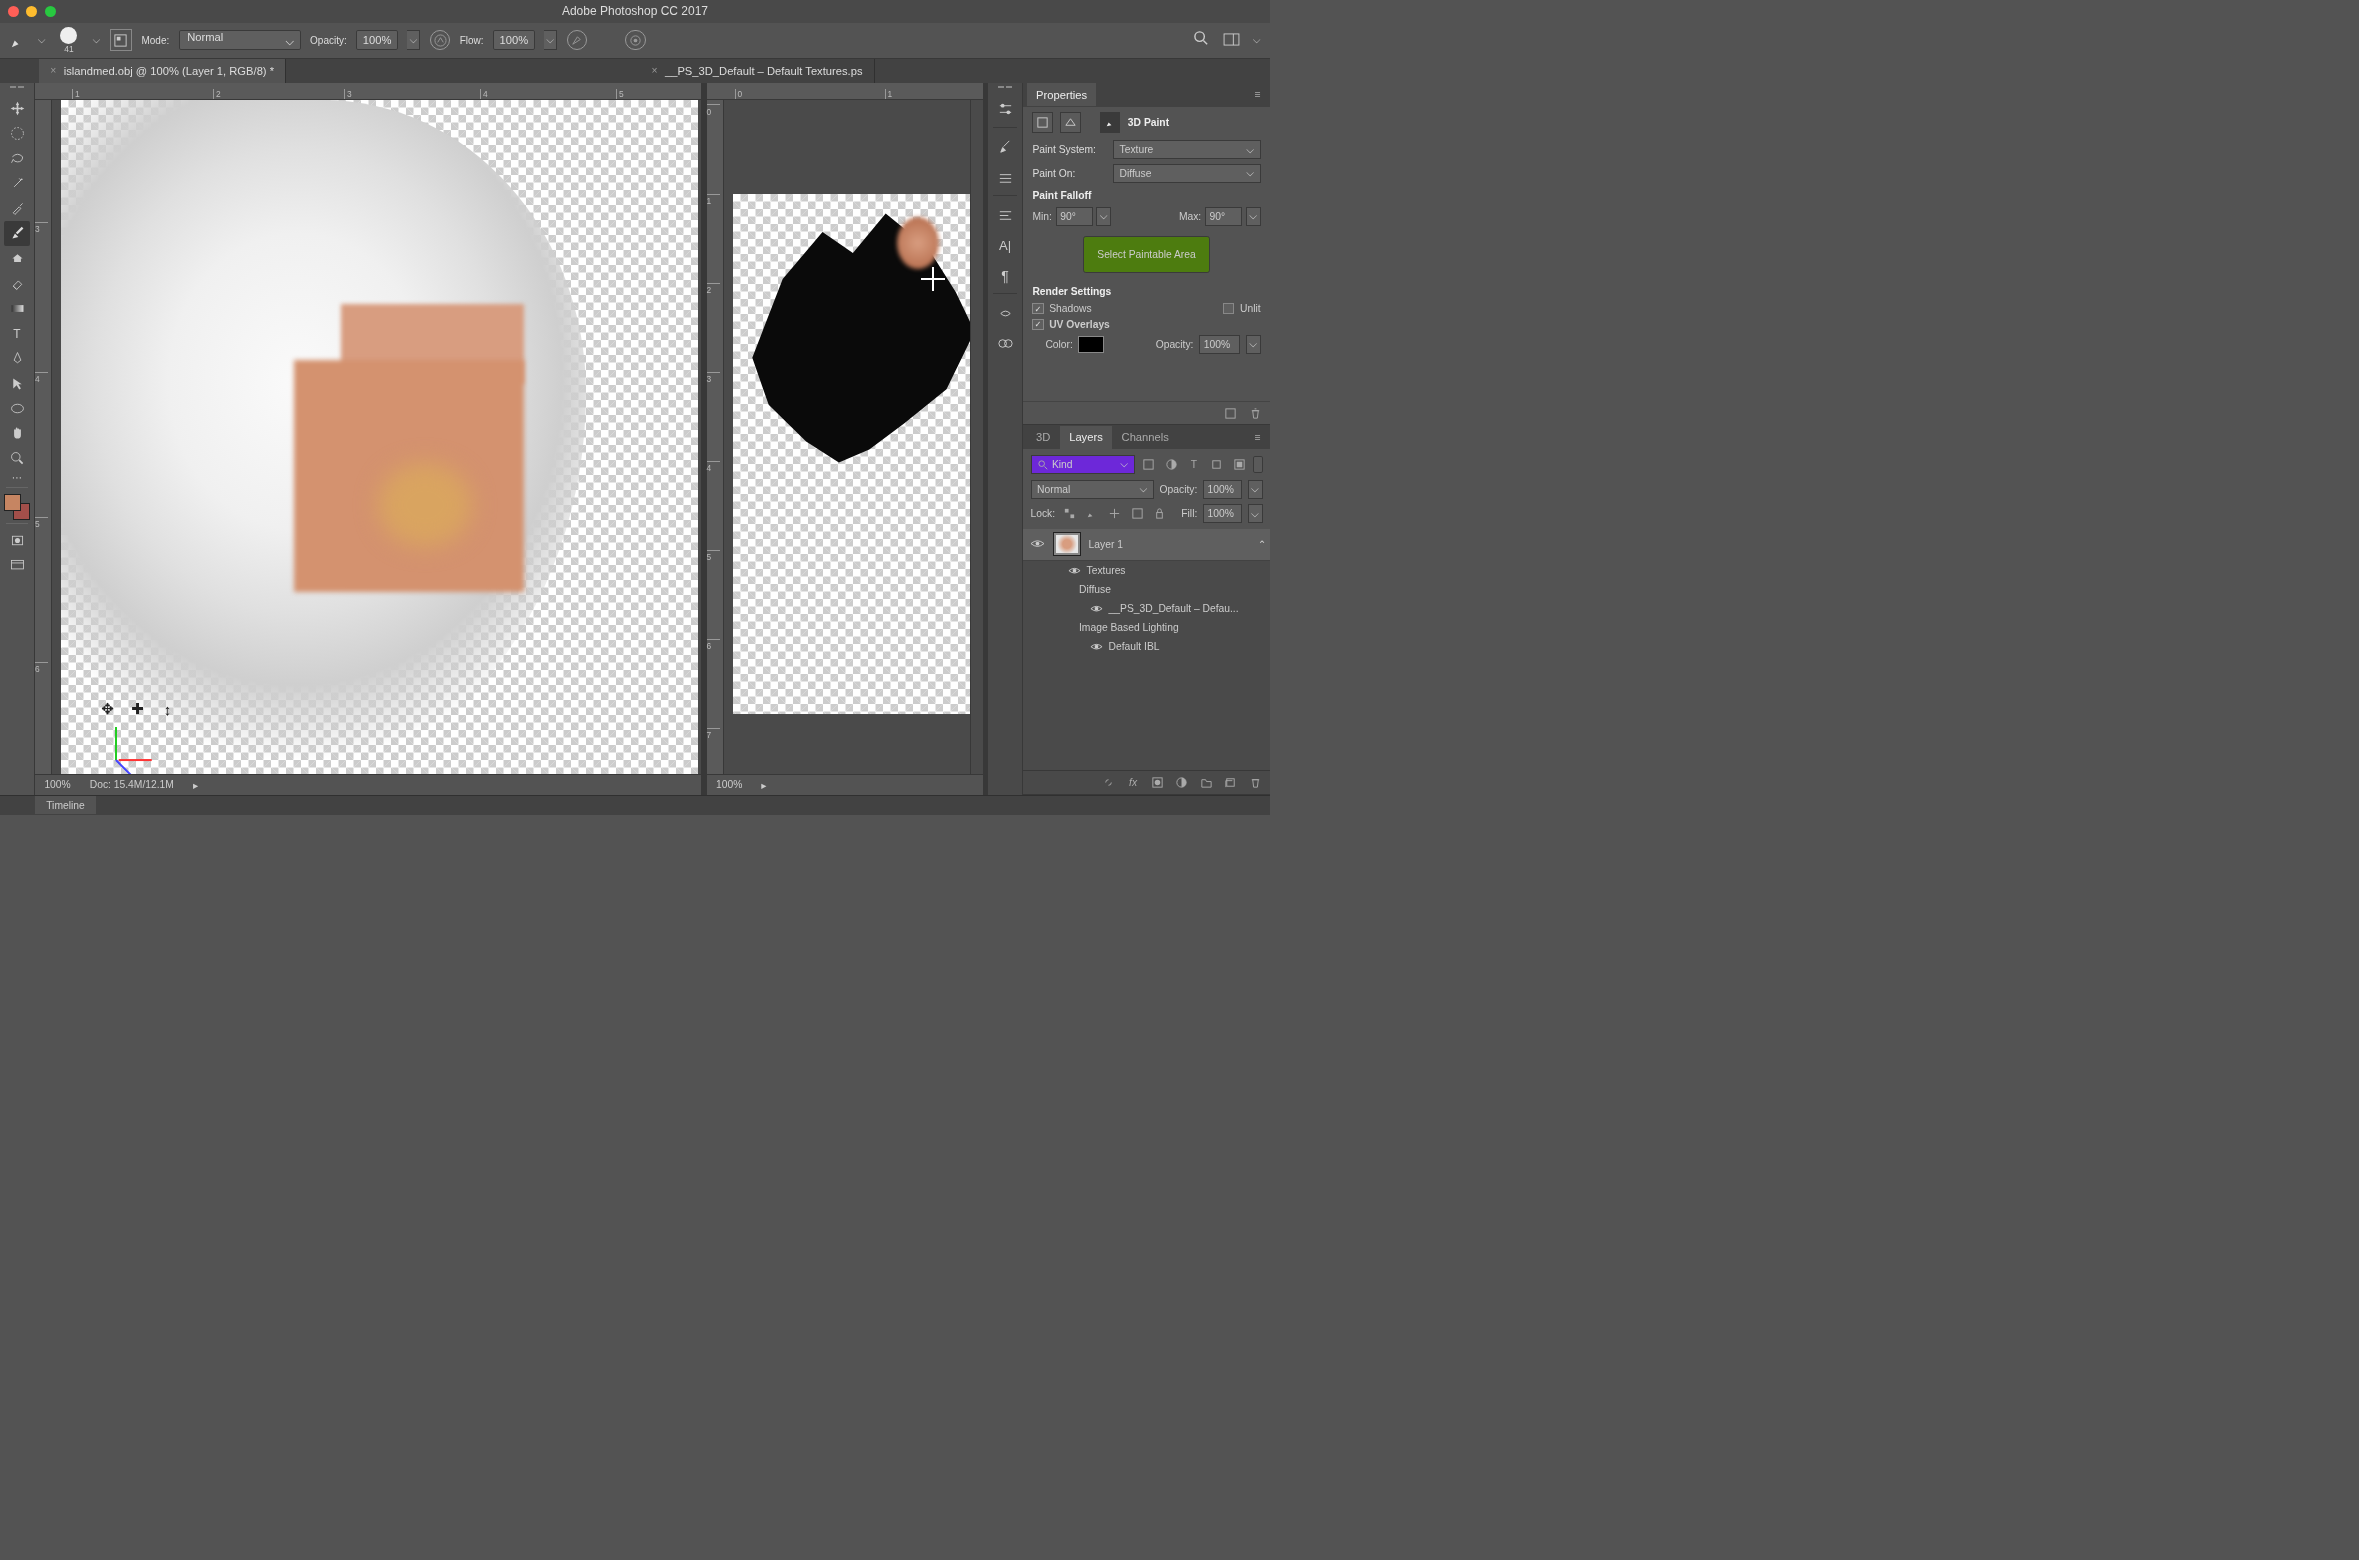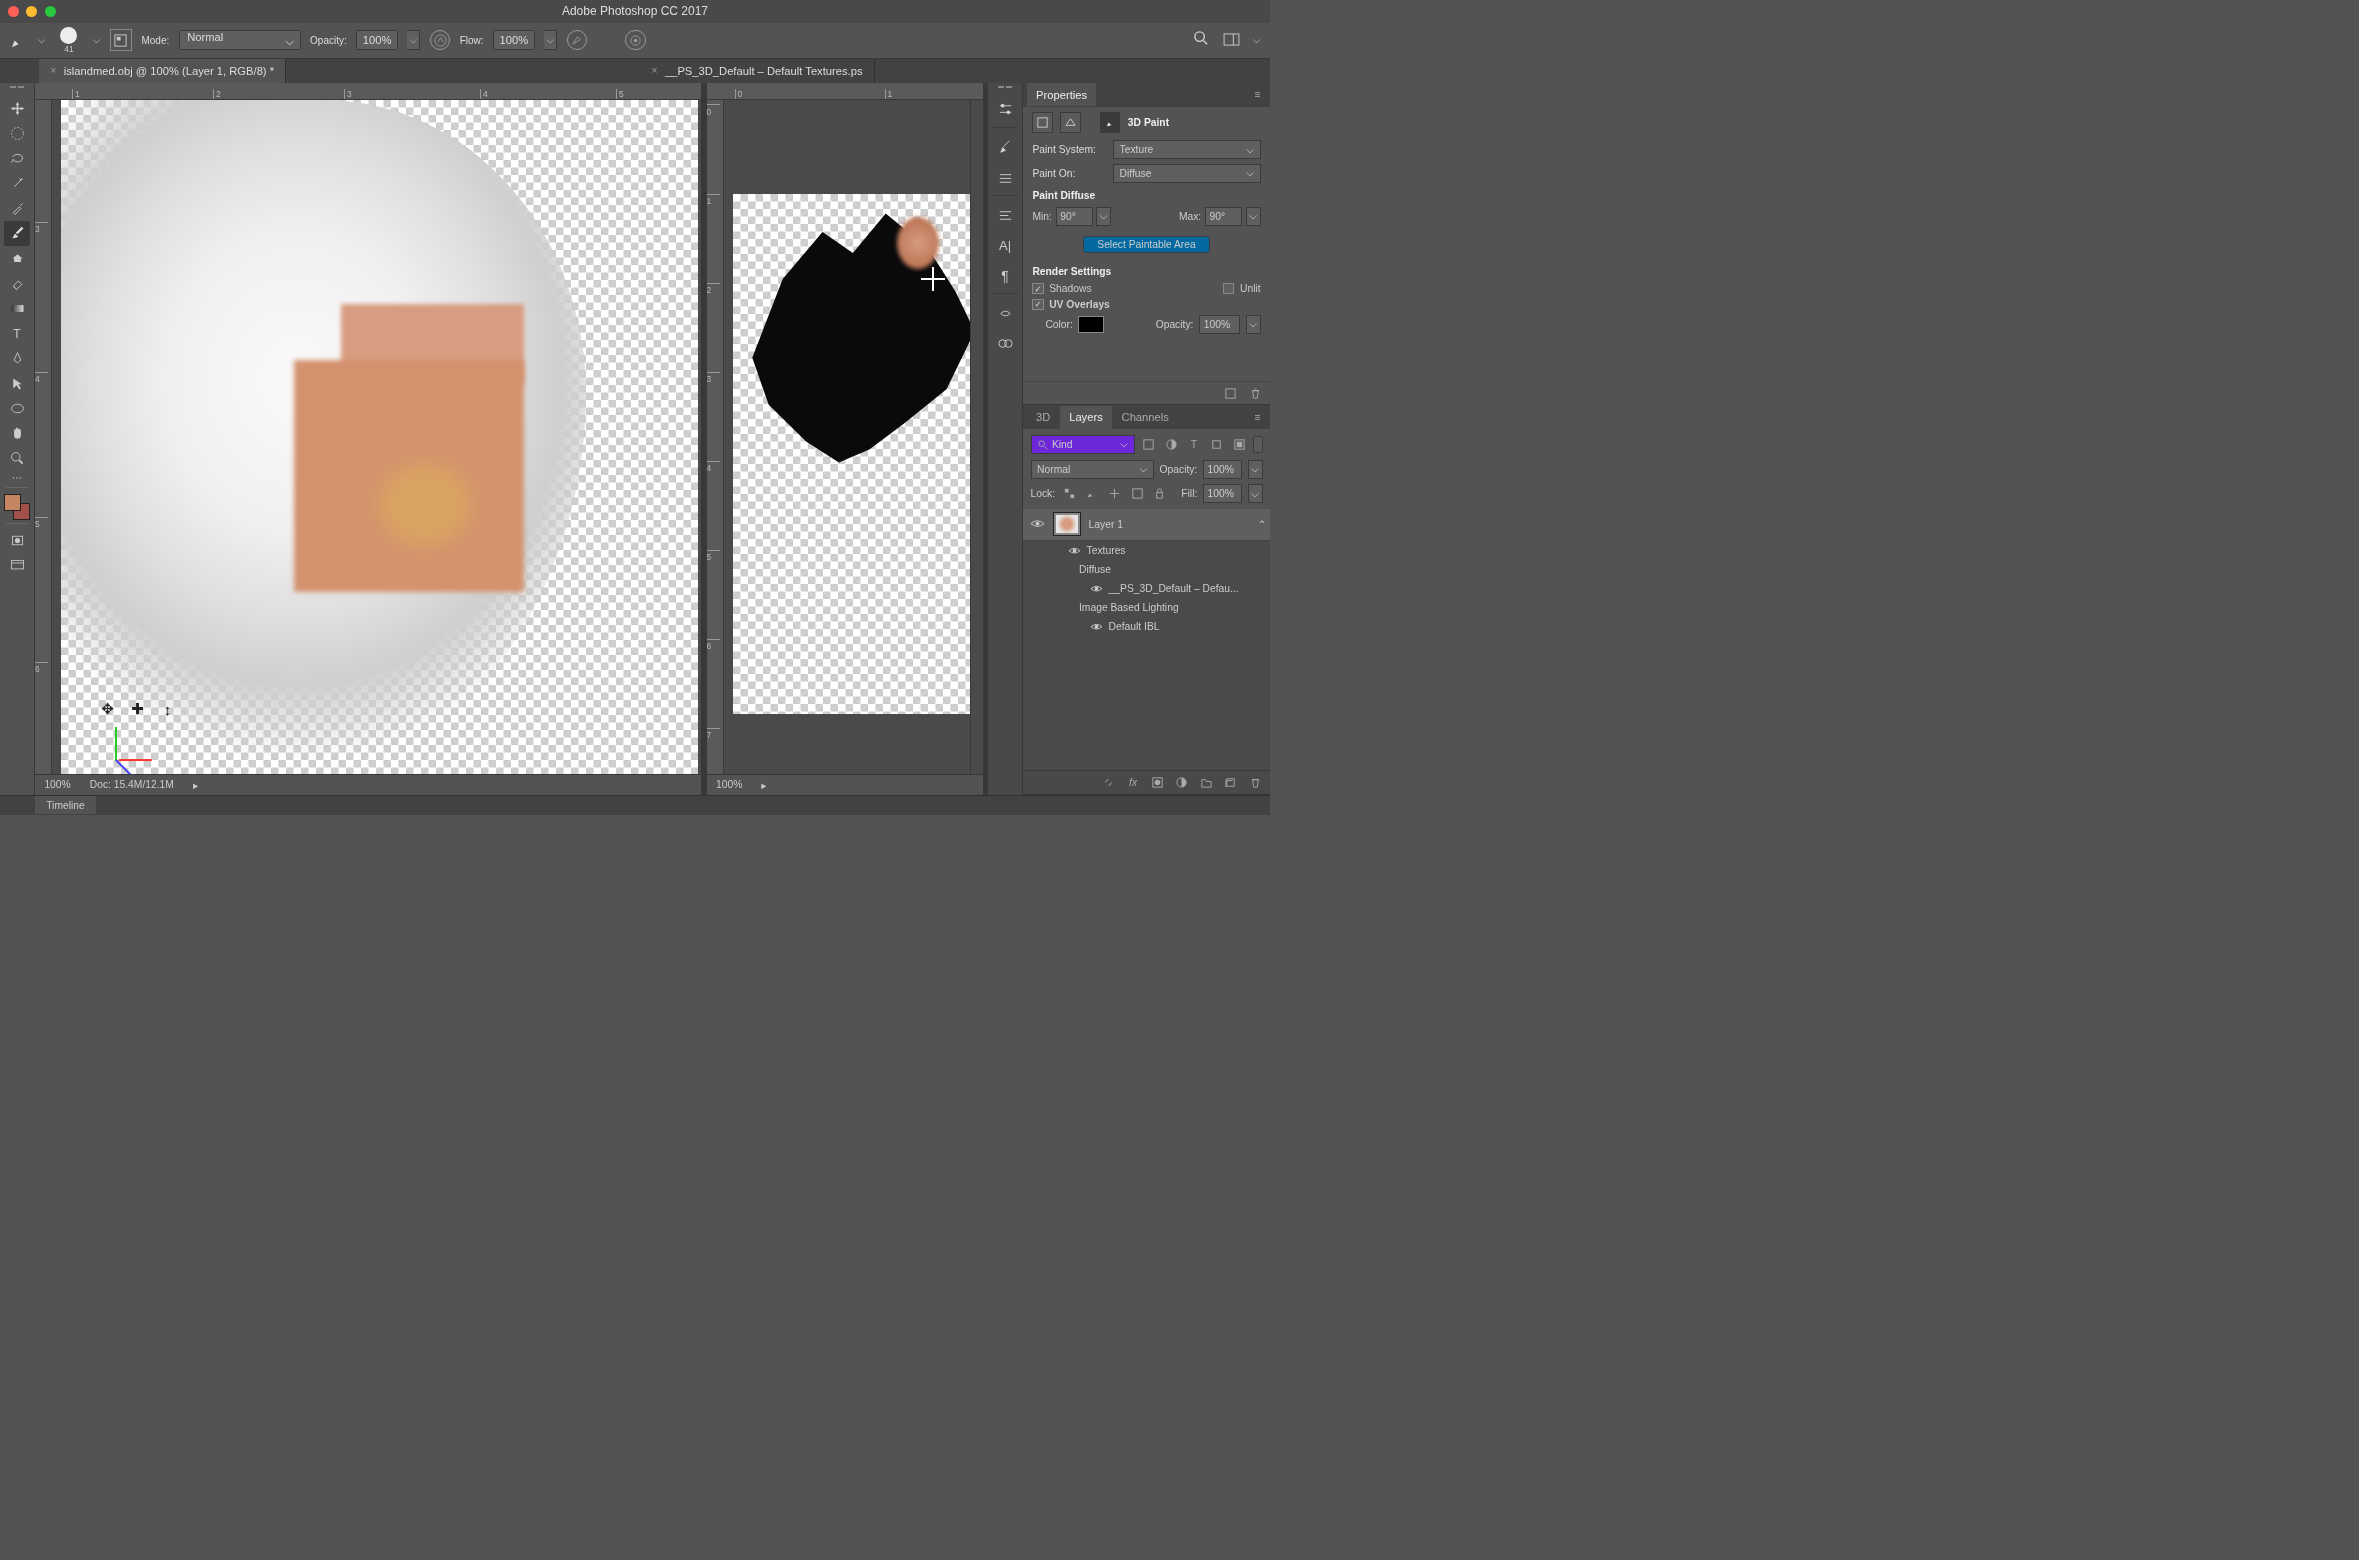--- a/index.html
+++ b/index.html
@@ -105,21 +105,21 @@
 .prop-mode-row{display:flex;gap:7.5px;align-items:center;margin-bottom:7.5px;}
 .mode-btn{width:20.6px;height:20.6px;display:flex;align-items:center;justify-content:center;border:0.9px solid #3a3a3a;background:#5a5a5a;}
 .mode-btn.active{background:#3a3a3a;}
 .prop-row{display:flex;align-items:center;gap:5.6px;margin:4.7px 0;}
 .prop-row label{flex:0 0 75px;color:#ddd;}
 .prop-sel{flex:1;background:#5f5f5f;border:0.9px solid #3a3a3a;height:19px;display:flex;align-items:center;padding:0 5.6px;justify-content:space-between;}
 .section-head{font-weight:bold;color:#eee;margin:7.5px 0 5.6px;}
 .minmax{display:flex;align-items:center;gap:3.7px;}
 .nbox{width:37px;height:19px;background:#5f5f5f;border:0.9px solid #3a3a3a;display:flex;align-items:center;padding:0 3.7px;}
 .chevbox{width:15px;height:19px;border:0.9px solid #3a3a3a;background:#5f5f5f;display:flex;align-items:center;justify-content:center;}
-.btn-wide{padding:2px 13px;background:#0369a1;border:0.9px solid #3a3a3a;border-radius:2.8px;margin:5.6px 0;}
+.btn-wide{padding:12px 13px;background:#4d7c0f;border:0.9px solid #3a3a3a;border-radius:2.8px;margin:5.6px 0;}
 .chk-row{display:flex;align-items:center;gap:5.6px;}
 .chk{width:11.2px;height:11.2px;border:0.9px solid #888;background:#5f5f5f;display:flex;align-items:center;justify-content:center;font-size:8.4px;}
 .chk.on:after{content:'✓';color:#ddd;}
 .colorbox{width:26px;height:17px;background:#000;border:0.9px solid #888;}
 .panel-foot{display:flex;justify-content:flex-end;gap:9.4px;padding:3.7px 7.5px;border-top:0.9px solid #444;}
 .foot-ico{width:15px;height:15px;display:flex;align-items:center;justify-content:center;color:#aaa;}
 
 
 .layers-body{padding:0;}
 .lay-controls{padding:5.6px 7.5px;display:flex;flex-direction:column;gap:5.6px;}
@@ -513,21 +513,21 @@
               <span>⌵</span>
             </div>
           </div>
           <div class="prop-row">
             <label>Paint On:</label>
             <div class="prop-sel">
               <span>Diffuse</span>
               <span>⌵</span>
             </div>
           </div>
-          <div class="section-head">Paint Diffuse</div>
+          <div class="section-head">Paint Falloff</div>
           <div class="prop-row" style="justify-content:space-between;">
             <div class="minmax">
               <span>Min:</span>
               <div class="nbox">
                   <span>90°</span>
                 </div>
               <div class="chevbox">⌵</div>
             </div>
             <div class="minmax">
               <span>Max:</span>

